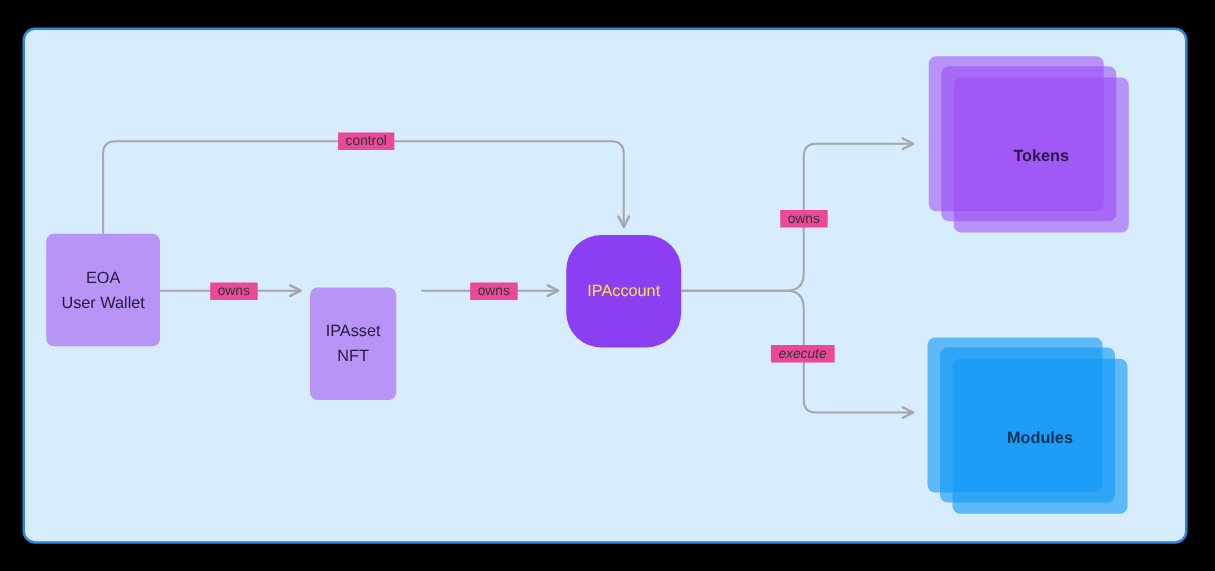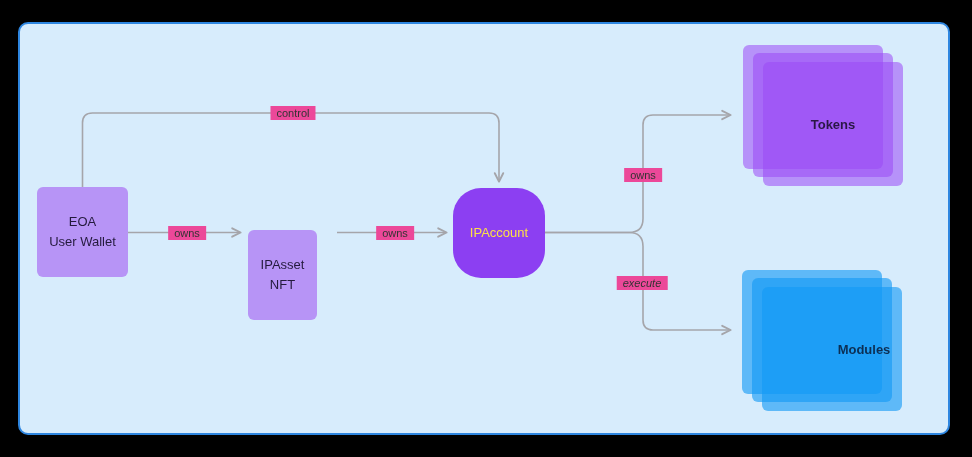--- a/index.html
+++ b/index.html
@@ -75,21 +75,21 @@
     position: absolute;
     left: 20px; top: 17px;
     width: 140px; height: 124px;
     display: flex;
     align-items: center;
     justify-content: center;
     font-size: 13px;
     font-weight: 700;
   }
   .stack-tokens .stack-label { color: #2a1745; }
-  .stack-modules .stack-label { color: #0c2f54; margin-left: 32px; }
+  .stack-modules .stack-label { color: #0c2f54; }
 </style>
 </head>
 <body>
 
 <div class="stage">
   <div class="panel"></div>
 
   <svg class="edges" viewBox="0 0 972 457" xmlns="http://www.w3.org/2000/svg">
     <defs>
       <marker id="arrow" viewBox="0 0 10 10" refX="8" refY="5" markerWidth="7.5" markerHeight="7.5" orient="auto-start-reverse">

